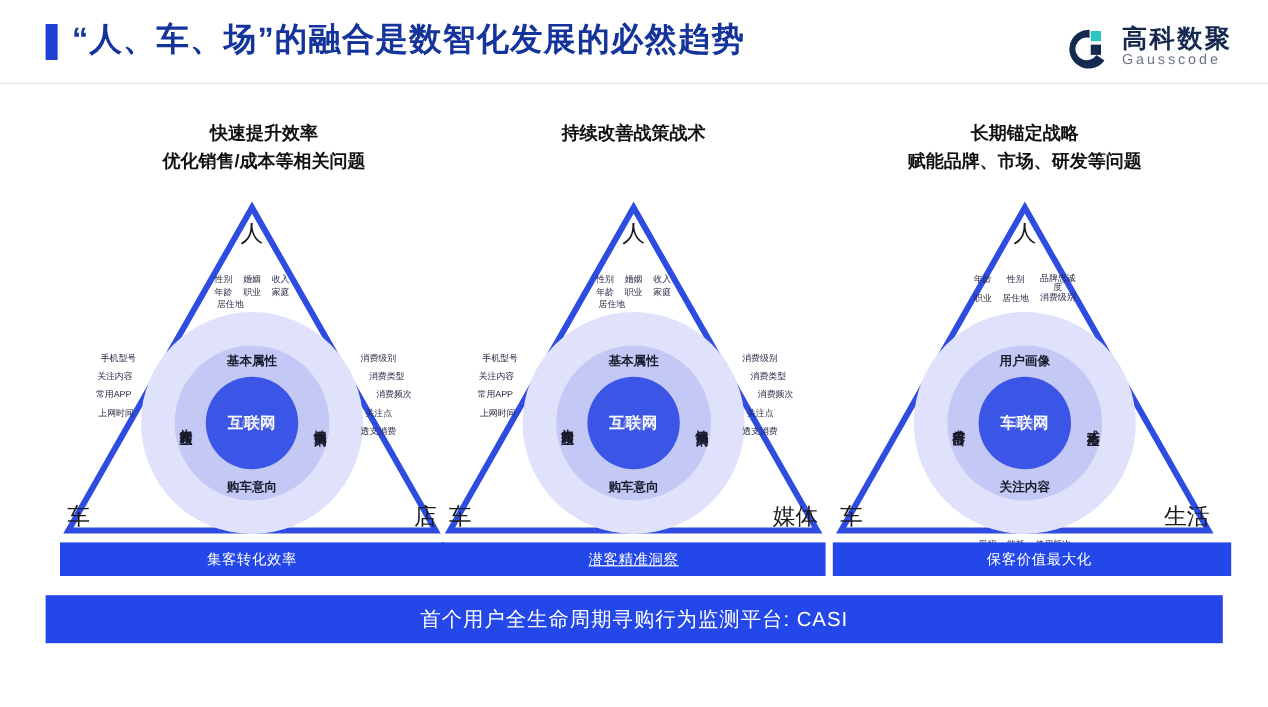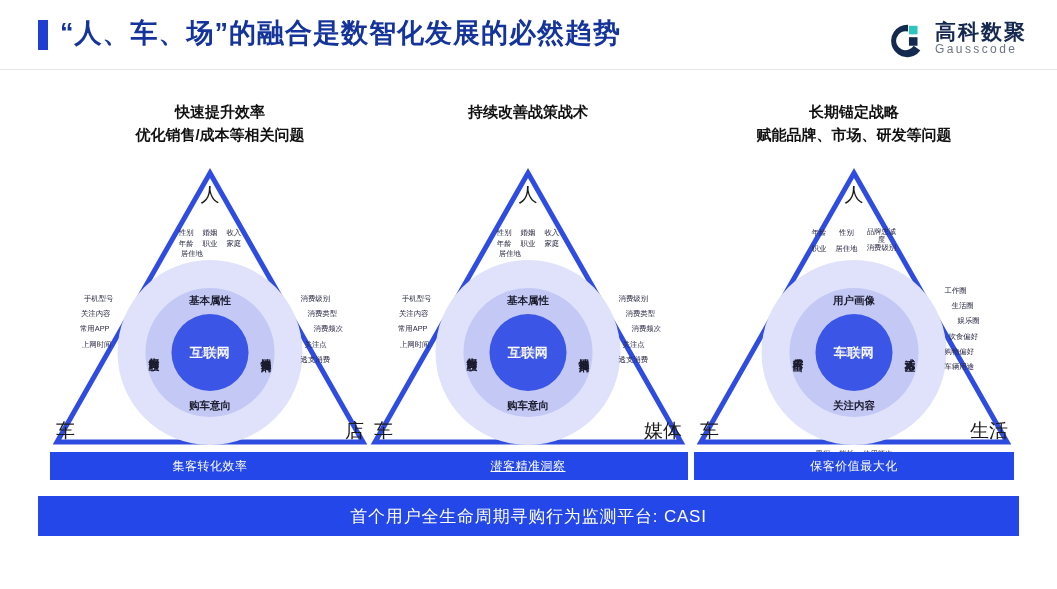--- a/index.html
+++ b/index.html
@@ -273,28 +273,20 @@
         <span>能耗</span>
         <span>使用频次</span>
         <span>告警</span>
         <span>故障</span>
         <span>操作记录</span>
       </div>
       <div style="text-align:left;padding-left:2px;">电池状态</div>
     </div>
 
 
-    <div class="sat sat-right stag" style="top:26px;">
-      <div>工作圈</div>
-      <div>生活圈</div>
-      <div>娱乐圈</div>
-      <div>饮食偏好</div>
-      <div>购物偏好</div>
-      <div>车辆用途</div>
-    </div>
   </div>
 </div>
 
 <div class="cap-bar" style="left:50px;">集客转化效率</div>
 <div class="cap-bar" style="left:368px;text-decoration:underline;">潜客精准洞察</div>
-<div class="cap-bar" style="left:694px;">保客价值最大化</div>
+<div class="cap-bar" style="left:694px;padding-left:12px;">保客价值最大化</div>
 
 <div class="footer">首个用户全生命周期寻购行为监测平台: CASI</div>
 
 </body></html>

